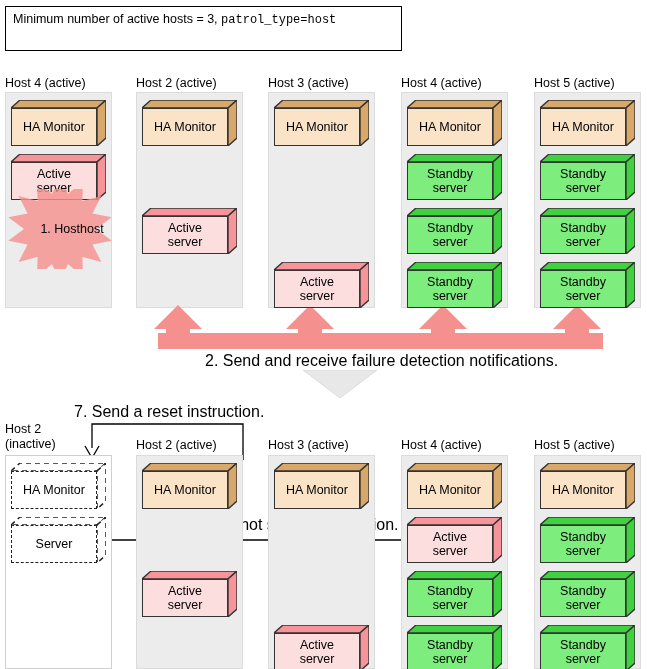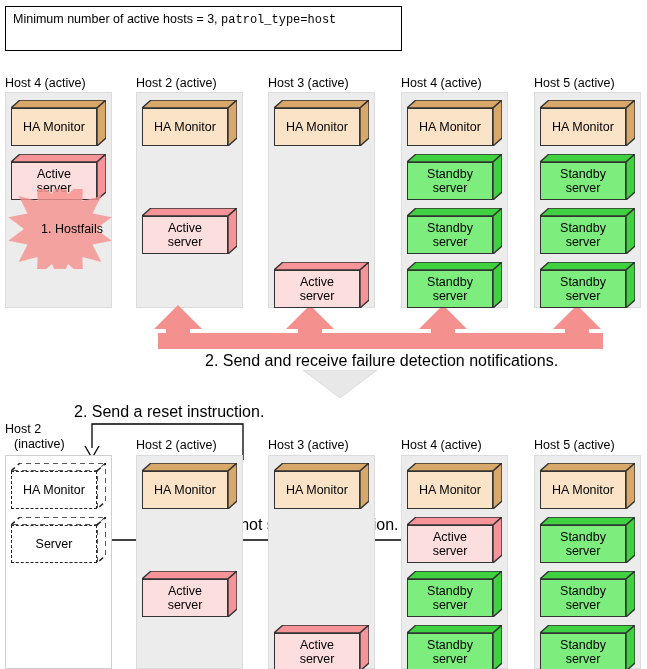--- a/index.html
+++ b/index.html
@@ -84,21 +84,21 @@
       </div>
       <div class="face" style="background: rgb(252, 222, 222);">
         <span>Active</span>
         <span>server</span>
       </div>
     </div>
     <div class="abs" id="starburst" style="left: 6px; top: 189px; width: 108px; height: 80px;"><svg width="108" height="80" viewBox="0 0 108 80">
         <polygon points="54.0,-13.0 62.0,4.9 77.0,-7.8 76.4,11.9 95.4,7.0 86.4,24.4 105.7,28.2 90.0,40.0 105.7,51.8 86.4,55.6 95.4,73.0 76.4,68.1 77.0,87.8 62.0,75.1 54.0,93.0 46.0,75.1 31.0,87.8 31.6,68.1 12.6,73.0 21.6,55.6 2.3,51.8 18.0,40.0 2.3,28.2 21.6,24.4 12.6,7.0 31.6,11.9 31.0,-7.8 46.0,4.9" fill="#f4918f" opacity="0.82"></polygon>
       </svg><div class="label">
         <span>1. Host</span>
-        <span>fails</span>
+        <span>host</span>
       </div></div>
     <div class="abs host-title" style="left: 136px; top: 76px;">Host 2 (active)</div>
     <div class="abs panel" style="left: 136px; top: 92px; width: 107px; height: 216px;"></div>
     <div class="box3d" style="width: 95px; height: 46px; left: 142px; top: 100px; position: absolute;">
       <div class="top">
         <svg width="95" height="46" viewBox="0 0 95 46">
           <polygon points="0,8 9,0 95,0 86,8" fill="#d8a76a" stroke="#333" stroke-width="1.4"></polygon>
           <polygon points="86,8 95,0 95,38 86,46" fill="#d8a76a" stroke="#333" stroke-width="1.4"></polygon>
         </svg>
       </div>
@@ -255,39 +255,39 @@
   </svg>
 </div>
 <div class="abs caption" style="left:205px;top:353px;">2. Send and receive failure detection notifications.</div>
 
 <div class="abs" style="left:303px;top:370px;width:74px;height:28px;">
   <svg width="74" height="28" viewBox="0 0 74 28">
     <polygon points="0,0 74,0 37,28" fill="#e8e8e8" stroke="#dcdcdc" stroke-width="1"></polygon>
   </svg>
 </div>
 
-<div class="abs caption" style="left:74px;top:404px;">2. Send a reset instruction.</div>
+<div class="abs caption" style="left:74px;top:404px;">7. Send a reset instruction.</div>
 <div class="abs" style="left:80px;top:418px;width:180px;height:42px;">
   <svg width="180" height="42" viewBox="0 0 180 42">
     <path d="M163,42 L163,6 L12,6 L12,30" fill="none" stroke="#000" stroke-width="1.3"></path>
     <path d="M5,28 L12,40 L19,28" fill="none" stroke="#000" stroke-width="1.3"></path>
   </svg>
 </div>
 
 <div class="abs caption" style="left:161px;top:517px;">4. Perform hot standby operation.</div>
 <div class="abs" style="left:100px;top:528px;width:320px;height:24px;">
   <svg width="320" height="24" viewBox="0 0 320 24">
     <line x1="0" y1="12" x2="316" y2="12" stroke="#000" stroke-width="1.3"></line>
     <path d="M303,3 L317,12 L303,21" fill="none" stroke="#000" stroke-width="1.3"></path>
   </svg>
 </div>
 
 <div class="abs" id="bottom-section" style="left:0;top:398px;width:647px;height:271px;">
     <div class="abs host-title" style="left: 5px; top: 24px;">Host 2</div>
-    <div class="abs host-title" style="left: 14px; top: 39px;">(inactive)</div>
+    <div class="abs host-title" style="left: 5px; top: 39px;">(inactive)</div>
     <div class="abs panel white" style="left: 5px; top: 57px; width: 107px; height: 214px;"></div>
     <div class="box3d dashed" style="width: 95px; height: 46px; left: 11px; top: 65px; position: absolute;">
       <div class="top">
         <svg width="95" height="46" viewBox="0 0 95 46">
           <polygon points="0,8 9,0 95,0 86,8" fill="#fff" stroke="#222" stroke-width="1.5" stroke-dasharray="5,4"></polygon>
           <polygon points="86,8 95,0 95,38 86,46" fill="#fff" stroke="#222" stroke-width="1.5" stroke-dasharray="5,4"></polygon>
         </svg>
       </div>
       <div class="face">
         <span>HA Monitor</span>

